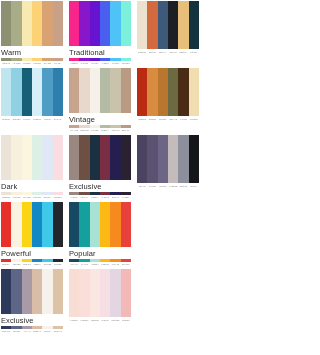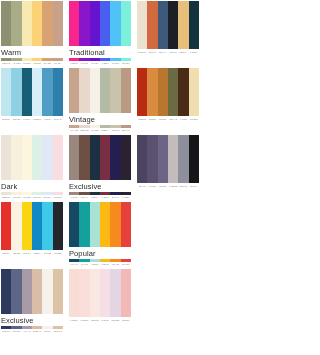--- a/index.html
+++ b/index.html
@@ -321,20 +321,21 @@
     <div class="row">
       <div class="card">
         <div class="bands">
           <div class="band" title="E8302A" style="background: rgb(232, 48, 42);"></div>
           <div class="band" title="FBF3E2" style="background: rgb(251, 243, 226);"></div>
           <div class="band" title="FBD413" style="background: rgb(251, 212, 19);"></div>
           <div class="band" title="1288C4" style="background: rgb(18, 136, 196);"></div>
           <div class="band" title="3FC9E8" style="background: rgb(63, 201, 232);"></div>
           <div class="band" title="23272B" style="background: rgb(35, 39, 43);"></div>
         </div>
+        <div class="title">Powerful</div>
         <div class="chips">
           <div class="chip" style="background: rgb(232, 48, 42);"></div>
           <div class="chip" style="background: rgb(251, 243, 226);"></div>
           <div class="chip" style="background: rgb(251, 212, 19);"></div>
           <div class="chip" style="background: rgb(18, 136, 196);"></div>
           <div class="chip" style="background: rgb(63, 201, 232);"></div>
           <div class="chip" style="background: rgb(35, 39, 43);"></div>
         </div>
         <div class="hexrow">
           <div class="hex">E8302A</div>

